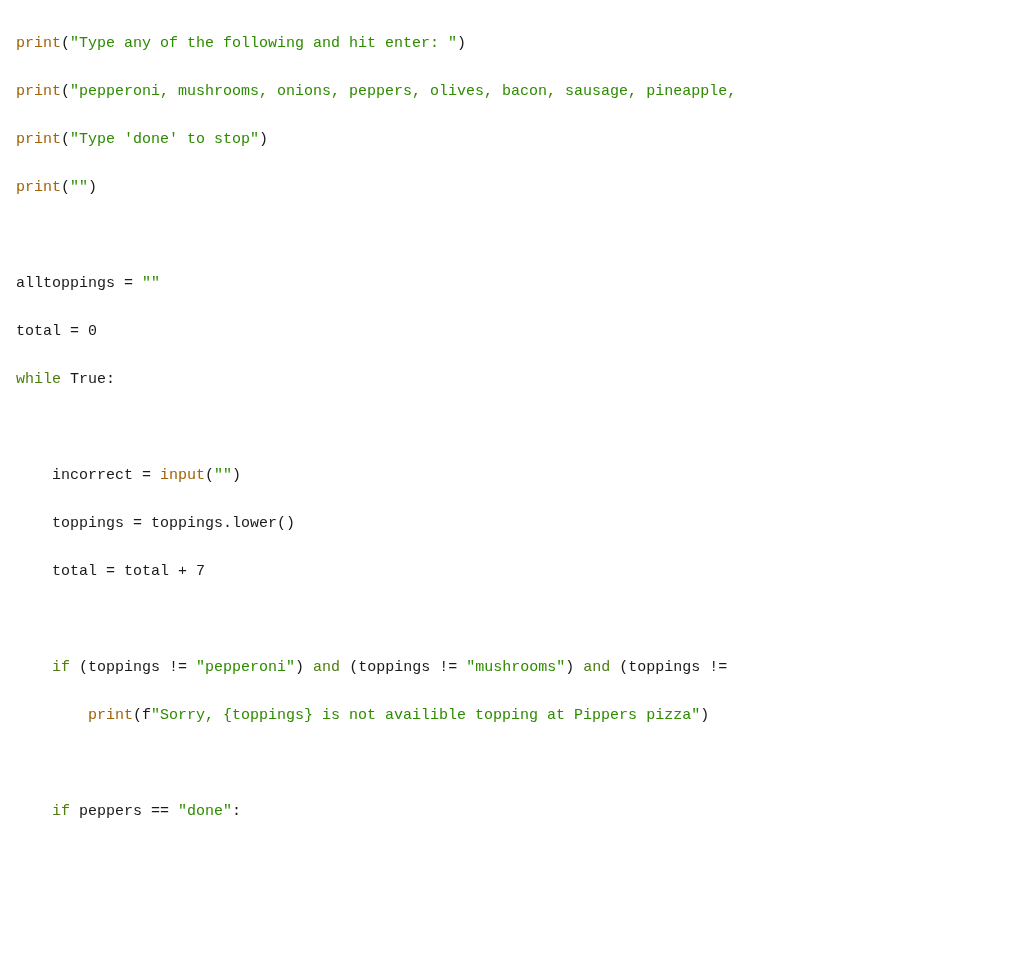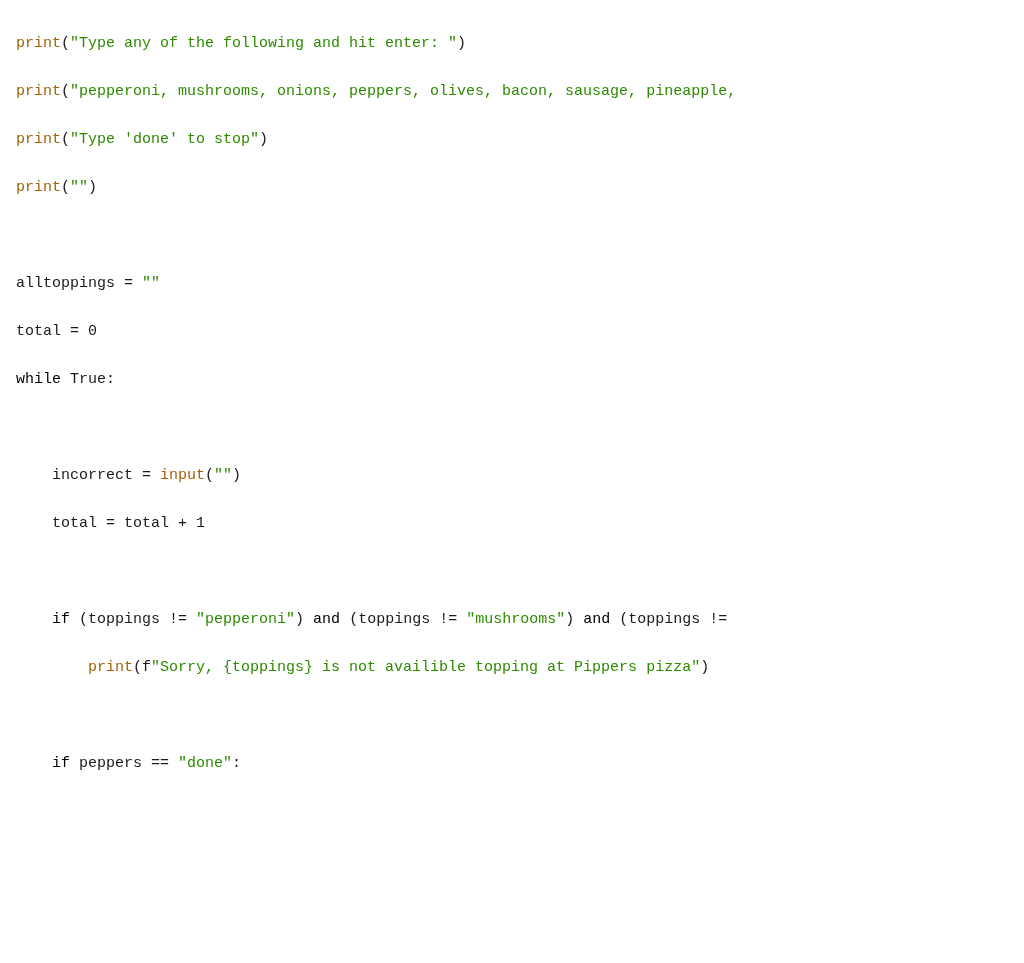--- a/index.html
+++ b/index.html
@@ -8,40 +8,41 @@
       font-family: 'Courier New', Courier, monospace;
       font-size: 15px;
       line-height: 1.6;
       padding: 8px 16px;
       color: #1a1a1a;
     }
     .code-block {
       white-space: pre;
     }
     .kw-purple { color: #a16207; }
-    .kw-orange { color: #000000; }
+    .kw-orange { color: #4d7c0f; }
     .str-green { color: #2e8b00; }
     .normal { color: #1a1a1a; }
     .line { display: block; }
   </style>
 </head>
 <body>
 
 <div class="code-block">
 <span class="line"><span class="kw-purple">print</span><span class="normal">(</span><span class="str-green">"Type any of the following and hit enter: "</span><span class="normal">)</span></span>
 <span class="line"><span class="kw-purple">print</span><span class="normal">(</span><span class="str-green">"pepperoni, mushrooms, onions, peppers, olives, bacon, sausage, pineapple,</span></span>
 <span class="line"><span class="kw-purple">print</span><span class="normal">(</span><span class="str-green">"Type 'done' to stop"</span><span class="normal">)</span></span>
 <span class="line"><span class="kw-purple">print</span><span class="normal">(</span><span class="str-green">""</span><span class="normal">)</span></span>
 <span class="line"> </span>
 <span class="line"><span class="normal">alltoppings = </span><span class="str-green">""</span></span>
 <span class="line"><span class="normal">total = 0</span></span>
 <span class="line"><span class="kw-orange">while</span><span class="normal"> True:</span></span>
 <span class="line"> </span>
 <span class="line">    <span class="normal">incorrect = </span><span class="kw-purple">input</span><span class="normal">(</span><span class="str-green">""</span><span class="normal">)</span></span>
-<span class="line">    <span class="normal">total = total + 1</span></span>
+<span class="line">    <span class="normal">toppings = toppings.lower()</span></span>
+<span class="line">    <span class="normal">total = total + 7</span></span>
 <span class="line"> </span>
 <span class="line">    <span class="kw-orange">if</span><span class="normal"> (toppings != </span><span class="str-green">"pepperoni"</span><span class="normal">) </span><span class="kw-orange">and</span><span class="normal"> (toppings != </span><span class="str-green">"mushrooms"</span><span class="normal">) </span><span class="kw-orange">and</span><span class="normal"> (toppings !=</span></span>
 <span class="line">        <span class="kw-purple">print</span><span class="normal">(f</span><span class="str-green">"Sorry, {toppings} is not availible topping at Pippers pizza"</span><span class="normal">)</span></span>
 <span class="line"> </span>
 <span class="line">    <span class="kw-orange">if</span><span class="normal"> peppers == </span><span class="str-green">"done"</span><span class="normal">:</span></span>
 
 
 
 
 

